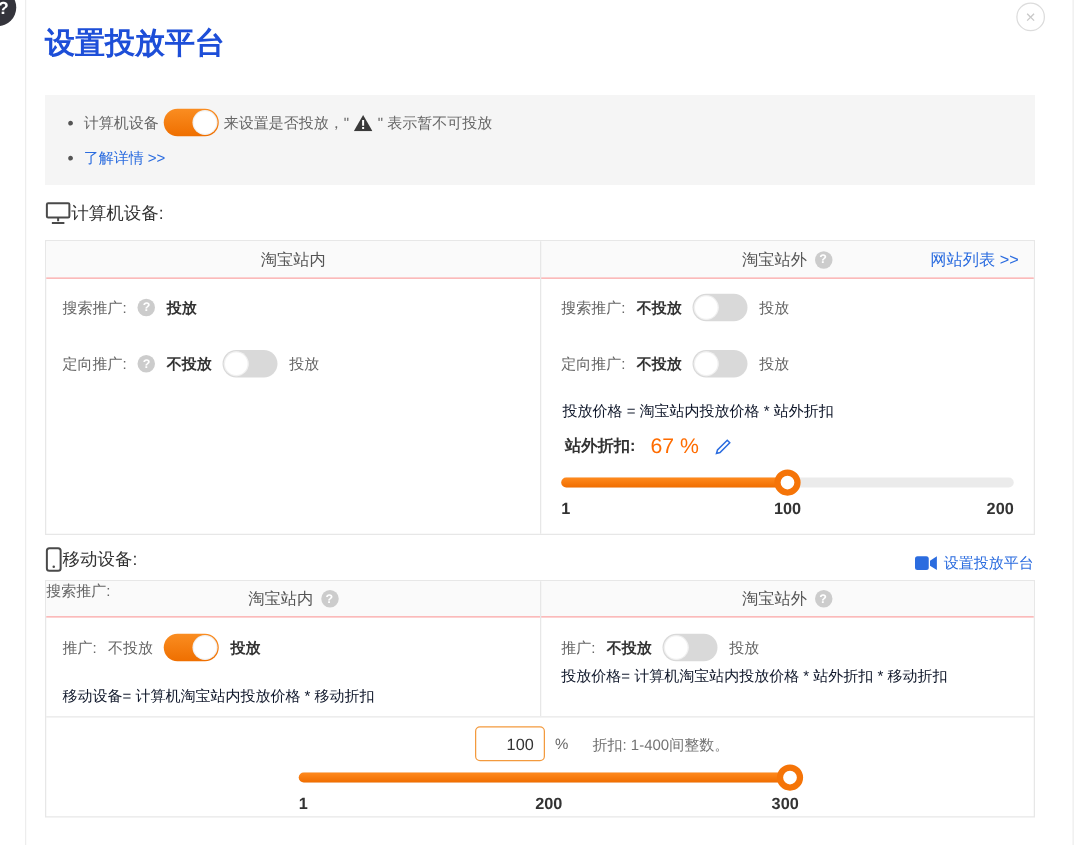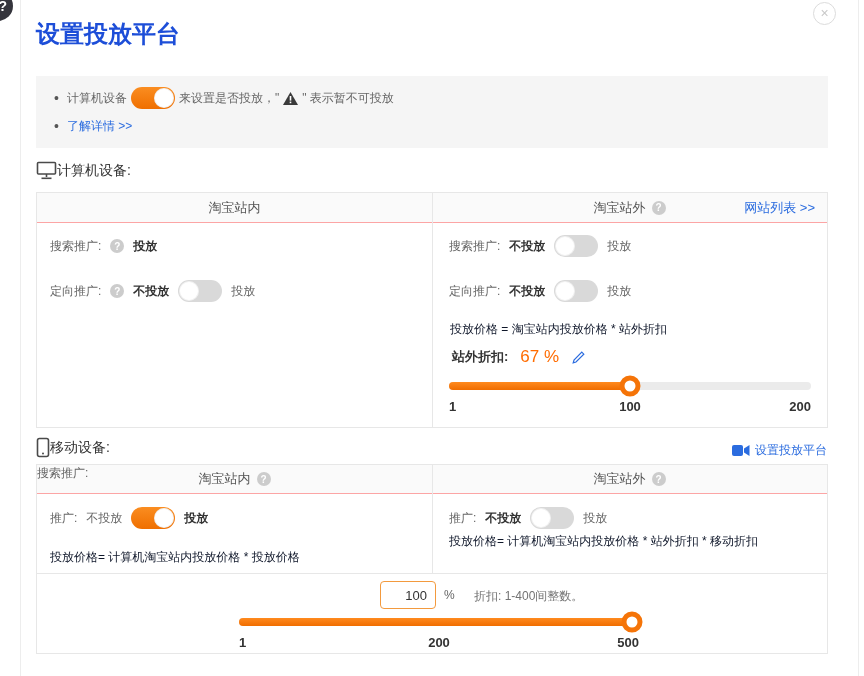--- a/index.html
+++ b/index.html
@@ -232,21 +232,21 @@
     <div class="col-div"></div>
 
     <div class="row" style="left:13px;top:40px;">
       <span class="lbl">推广:</span>
       <span>不投放</span>
       <span class="toggle on">
           <span class="knob"></span>
         </span>
       <span class="bold">投放</span>
     </div>
-    <div class="formula" style="left:13px;top:84px;">投放价格= 计算机淘宝站内投放价格 * 投放价格</div>
+    <div class="formula" style="left:13px;top:84px;">移动设备= 计算机淘宝站内投放价格 * 移动折扣</div>
 
     <div class="row" style="left:412px;top:40px;">
       <span class="lbl">推广:</span>
       <span class="bold">不投放</span>
       <span class="toggle off">
           <span class="knob"></span>
         </span>
       <span>投放</span>
     </div>
     <div class="formula" style="left:412px;top:68px;">投放价格= 计算机淘宝站内投放价格 * 站外折扣 * 移动折扣</div>
@@ -258,17 +258,17 @@
       <span class="m-unit">%</span>
       <span class="m-hint">折扣: 1-400间整数。</span>
 
       <div class="slider mob-s">
         <div class="fill fill-100"></div>
         <div class="handle h100"></div>
       </div>
       <div class="ticks mob-t">
         <span class="t1">1</span>
         <span class="t2">200</span>
-        <span class="t3">500</span>
+        <span class="t3">300</span>
       </div>
     </div>
   </div>
 </div>
 
 </body></html>

